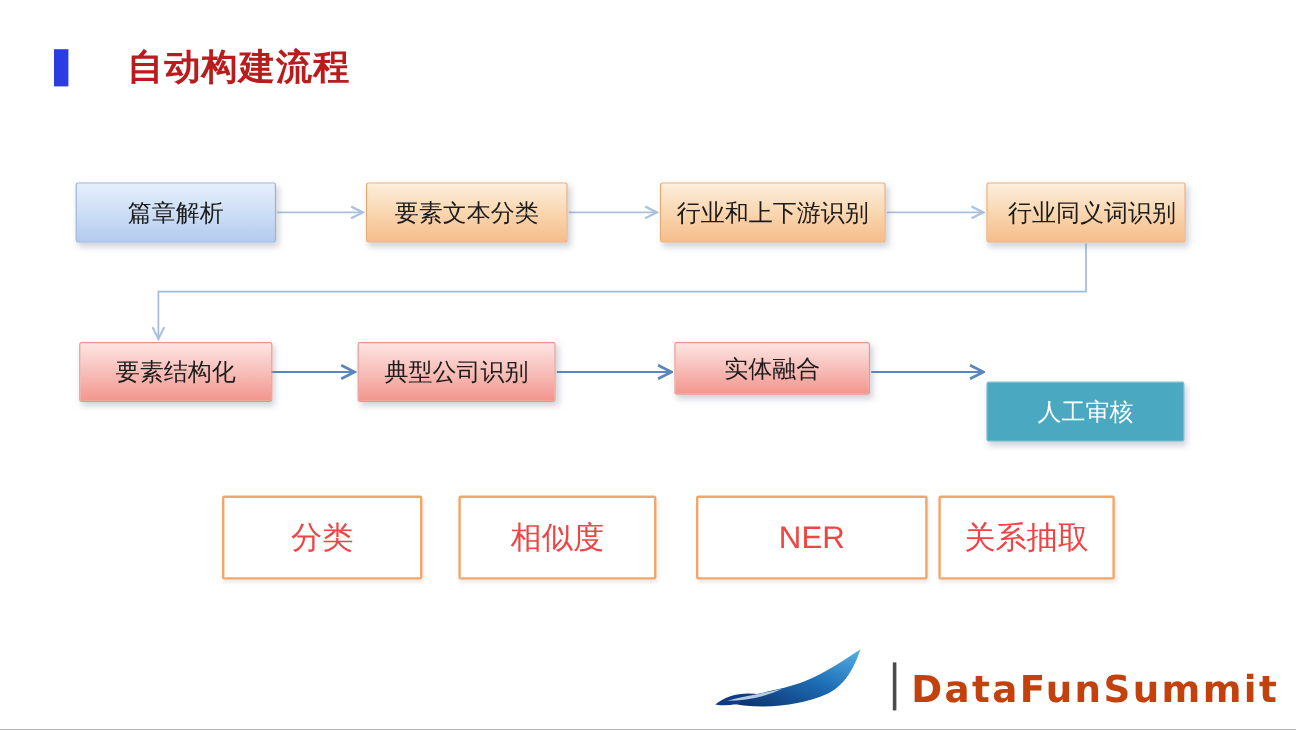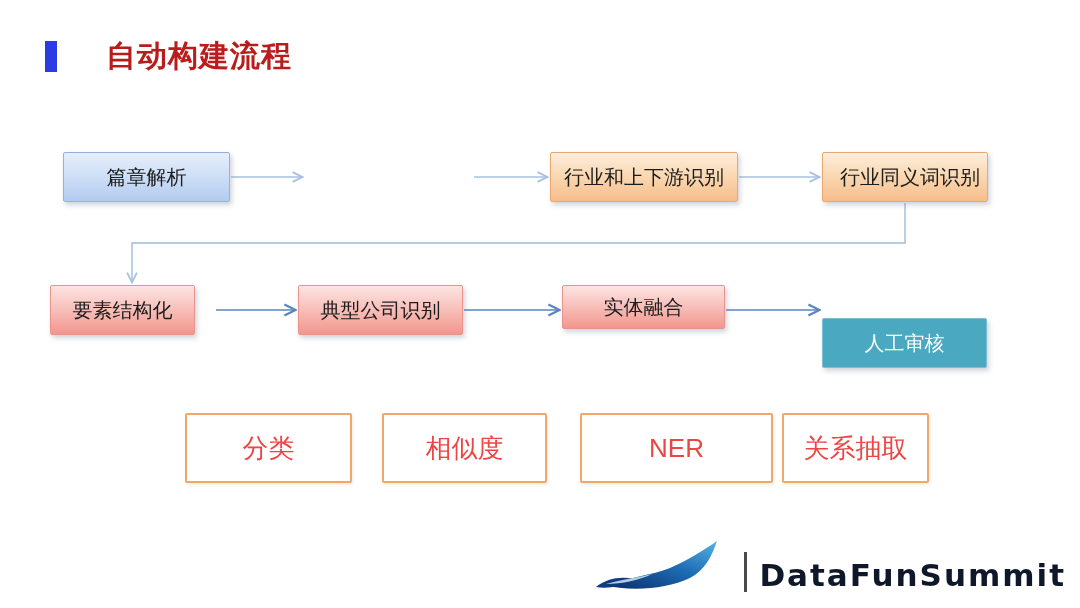--- a/index.html
+++ b/index.html
@@ -37,21 +37,21 @@
     background:#ffffff;border:2px solid #f2a769;color:#ef4444;
     font-size:26px;box-shadow:1px 2px 3px rgba(150,150,150,0.18);
   }
 
   .arrow-layer{position:absolute;left:0;top:0;width:1080px;height:608px;pointer-events:none;}
 
   .footer{position:absolute;right:14px;bottom:14px;display:flex;align-items:flex-end;}
   .swoosh{width:126px;height:54px;margin-right:24px;}
   .brand-sep{width:3px;height:40px;background:#4a4a4a;margin:0 12px 2px 0;}
   .brand-text{
-    font-size:31px;font-weight:bold;color:#0f172a;letter-spacing:2px;
+    font-size:31px;font-weight:bold;color:#c2410c;letter-spacing:2px;
     font-family:"DejaVu Sans","Liberation Sans",sans-serif;line-height:1.2;
   }
 </style>
 </head>
 <body>
 
 <div class="slide">
 
   <div class="title-wrap">
     <div class="title-bar"></div>
@@ -73,24 +73,25 @@
     <line x1="739" y1="177" x2="818" y2="177" stroke="#a9c0df" stroke-width="1.4" marker-end="url(#ah-light)"></line>
 
     <path d="M905,203 L905,243 L132,243 L132,281" fill="none" stroke="#9fbbdd" stroke-width="1.4" marker-end="url(#ah-light)"></path>
 
     <line x1="216" y1="310" x2="294" y2="310" stroke="#5b85bd" stroke-width="1.6" marker-end="url(#ah-blue)"></line>
     <line x1="464" y1="310" x2="558" y2="310" stroke="#5b85bd" stroke-width="1.6" marker-end="url(#ah-blue)"></line>
     <line x1="726" y1="310" x2="818" y2="310" stroke="#5b85bd" stroke-width="1.6" marker-end="url(#ah-blue)"></line>
   </svg>
 
   <div class="box blue" style="left:63px;  top:152px; width:167px; height:50px;">篇章解析</div>
+  <div class="box orange" style="left:305px; top:152px; width:168px; height:50px;">要素文本分类</div>
   <div class="box orange" style="left:550px; top:152px; width:188px; height:50px;">行业和上下游识别</div>
   <div class="box orange" style="left:822px; top:152px; width:166px; height:50px;padding-left:10px;">行业同义词识别</div>
 
-  <div class="box pink" style="left:50px;  top:285px; width:145px; height:50px;font-family:Liberation Mono, monospace;">要素结构化</div>
+  <div class="box pink" style="left:66px;  top:285px; width:161px; height:50px;font-family:Liberation Mono, monospace;">要素结构化</div>
   <div class="box pink" style="left:298px; top:285px; width:165px; height:50px;">典型公司识别</div>
   <div class="box pink" style="left:562px; top:285px; width:163px; height:44px;">实体融合</div>
   <div class="box teal" style="left:822px; top:285px; width:165px; height:50px;margin-top:33px;">人工审核</div>
 
   <div class="box outline" style="left:185px; top:413px; width:167px; height:70px;">分类</div>
   <div class="box outline" style="left:382px; top:413px; width:165px; height:70px;">相似度</div>
   <div class="box outline" style="left:580px; top:413px; width:193px; height:70px;">NER</div>
   <div class="box outline" style="left:782px; top:413px; width:147px; height:70px;">关系抽取</div>
 
   <div class="footer">

